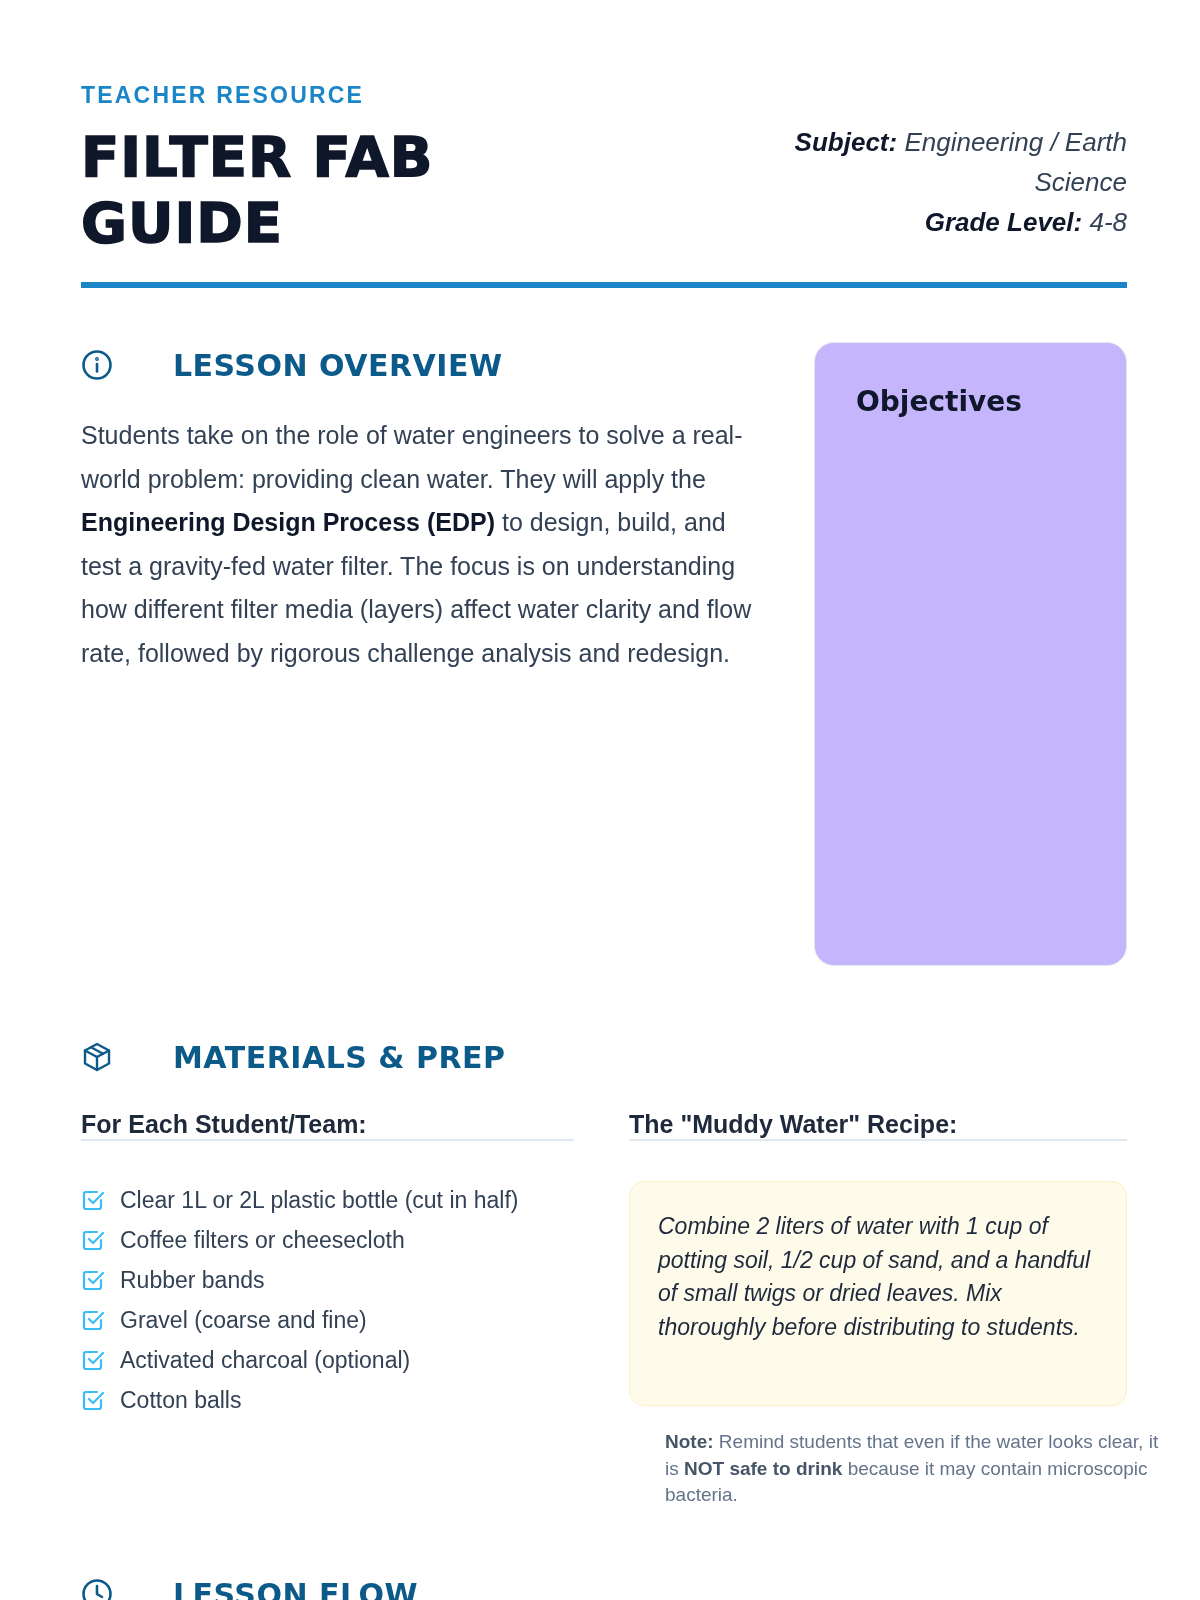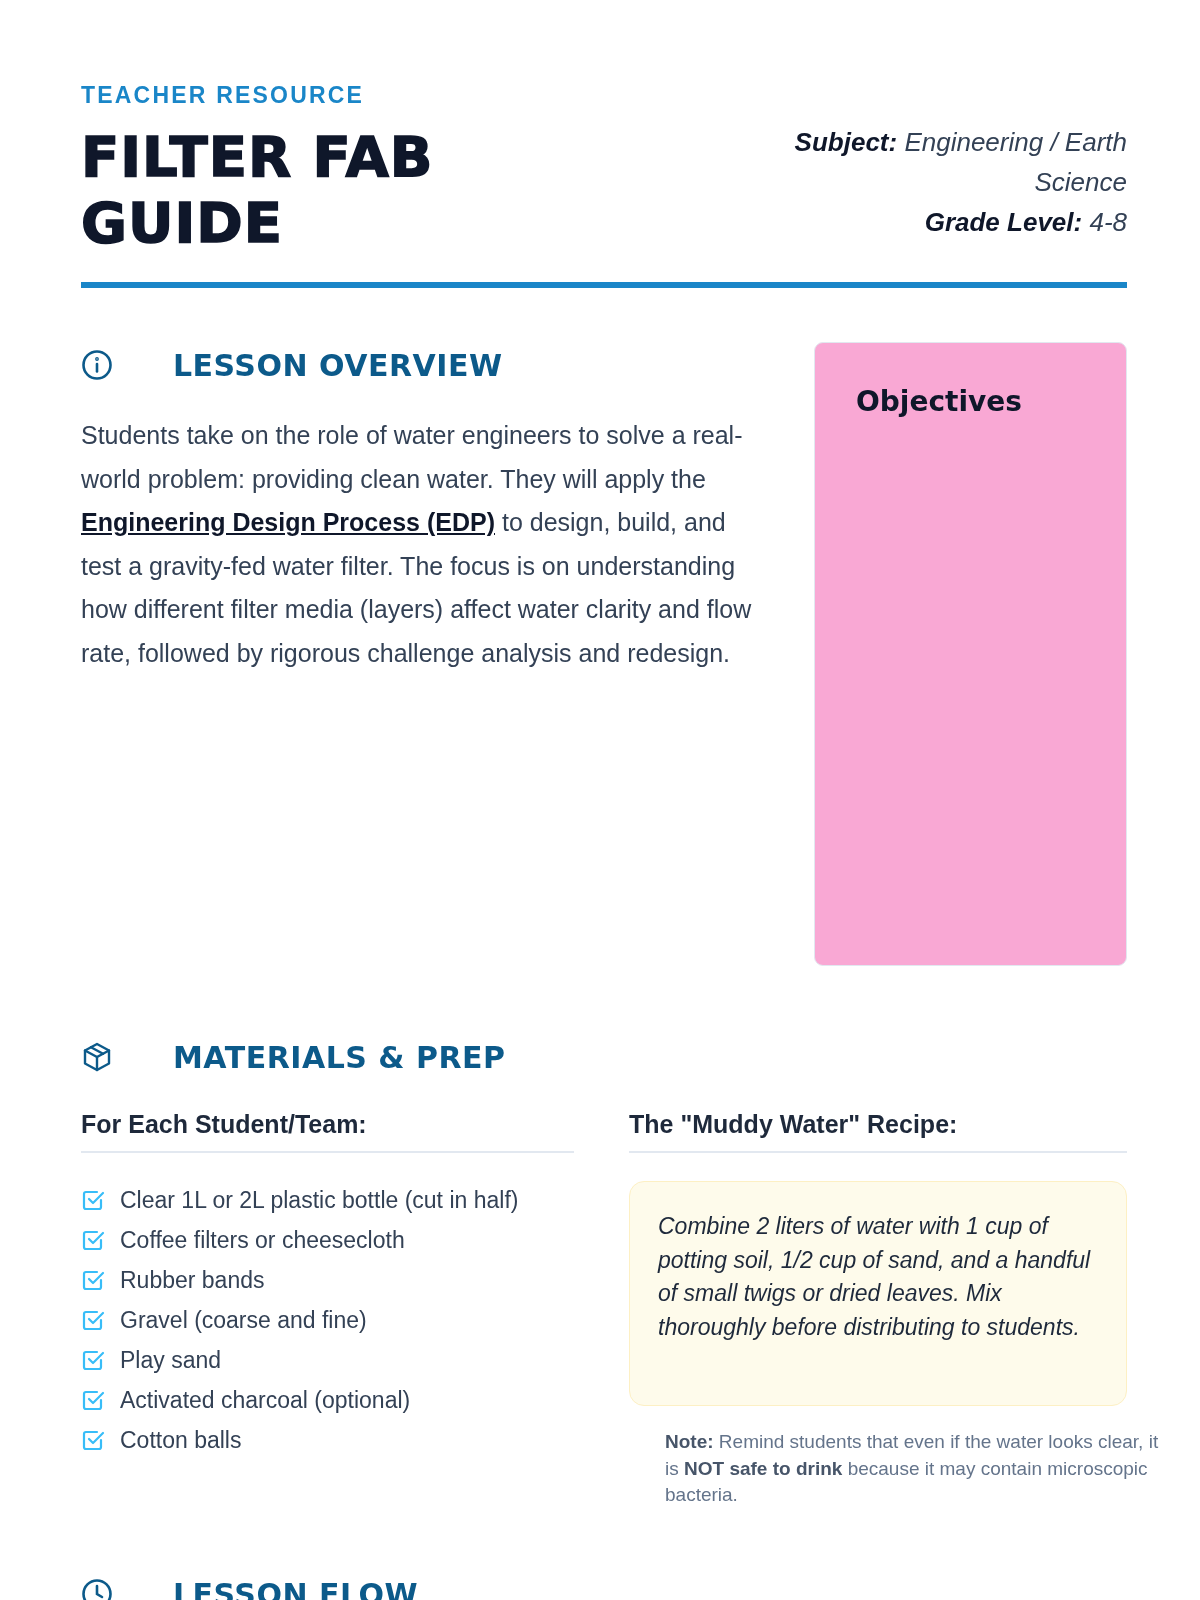--- a/index.html
+++ b/index.html
@@ -17,30 +17,30 @@
   .meta b { color: #0f172a; }
   .header-rule { position: absolute; left: 0; top: 200px; width: 1046px; height: 6px; background: #1a86c8; }
 
   
   .section-head { position: absolute; left: 0; display: flex; align-items: center; height: 44px; gap: 46px; }
   .section-head .icon { width: 32px; height: 32px; margin-right: 14px; display: inline-flex; }
   .section-head .label { font-family: "DejaVu Sans", sans-serif; font-weight: bold; font-size: 30px; color: #0c5a8a; letter-spacing: 0.5px; }
 
   
   .overview-text { position: absolute; left: 0; top: 414px; width: 690px; font-size: 25px; line-height: 43.5px; color: #334155; }
-  .overview-text b { color: #0f172a; text-decoration: underline; }
+  .overview-text b { color: #0f172a; }
 
-  .objectives { position: absolute; left: 733px; top: 342px; width: 313px; height: 624px; background: #f9a8d4; border: 1.5px solid #e2e8f0; border-radius: 9px; padding: 42px 30px 0 41px; }
+  .objectives { position: absolute; left: 733px; top: 342px; width: 313px; height: 624px; background: #c4b5fd; border: 1.5px solid #e2e8f0; border-radius: 20px; padding: 42px 30px 0 41px; }
   .objectives h3 { font-family: "DejaVu Sans", sans-serif; font-weight: bold; font-size: 28px; color: #0f172a; margin-bottom: 26px; }
   .objectives ul { list-style: none; }
   .objectives li { position: relative; padding-left: 26px; font-size: 23px; line-height: 33.5px; color: #475569; margin-bottom: 13px; }
   .objectives li::before { content: ""; position: absolute; left: 1px; top: 14px; width: 7px; height: 7px; border-radius: 50%; background: #334155; }
 
   
-  .col-head { position: absolute; font-size: 25px; font-weight: bold; color: #1e293b; padding-bottom: 12px; border-bottom: 2px solid #e2e8f0; }
+  .col-head { position: absolute; font-size: 25px; font-weight: bold; color: #1e293b; border-bottom: 2px solid #e2e8f0; }
   .mat-list { position: absolute; left: 0; top: 1180px; width: 500px; list-style: none; }
   .mat-list li { display: flex; align-items: center; height: 40px; font-size: 23px; color: #334155; }
   .mat-list li .check { width: 24px; height: 24px; margin-right: 15px; flex-shrink: 0; }
 
   .recipe { position: absolute; left: 548px; top: 1181px; width: 498px; height: 225px; background: #fefbeb; border: 1.5px solid #fdf0c4; border-radius: 15px; padding: 28px 28px; font-style: italic; font-size: 23px; line-height: 33.5px; color: #1e293b; }
   .note { position: absolute; left: 548px; top: 1429px; width: 498px; font-size: 19px; line-height: 26.5px; color: #64748b; margin-left: 36px; }
   .note b { color: #475569; }
 </style>
 </head>
 <body>
@@ -119,27 +119,20 @@
           <path d="M20 12v7a2 2 0 0 1-2 2H5a2 2 0 0 1-2-2V6a2 2 0 0 1 2-2h11"></path>
           <path d="M8 11l4 4L22 5"></path>
         </svg>
         <span>Gravel (coarse and fine)</span>
       </li>
     <li>
         <svg class="check" viewBox="0 0 24 24" fill="none" stroke="#38bdf8" stroke-width="2.2" stroke-linecap="round" stroke-linejoin="round">
           <path d="M20 12v7a2 2 0 0 1-2 2H5a2 2 0 0 1-2-2V6a2 2 0 0 1 2-2h11"></path>
           <path d="M8 11l4 4L22 5"></path>
         </svg>
-        <span>Play sand</span>
-      </li>
-    <li>
-        <svg class="check" viewBox="0 0 24 24" fill="none" stroke="#38bdf8" stroke-width="2.2" stroke-linecap="round" stroke-linejoin="round">
-          <path d="M20 12v7a2 2 0 0 1-2 2H5a2 2 0 0 1-2-2V6a2 2 0 0 1 2-2h11"></path>
-          <path d="M8 11l4 4L22 5"></path>
-        </svg>
         <span>Activated charcoal (optional)</span>
       </li>
     <li>
         <svg class="check" viewBox="0 0 24 24" fill="none" stroke="#38bdf8" stroke-width="2.2" stroke-linecap="round" stroke-linejoin="round">
           <path d="M20 12v7a2 2 0 0 1-2 2H5a2 2 0 0 1-2-2V6a2 2 0 0 1 2-2h11"></path>
           <path d="M8 11l4 4L22 5"></path>
         </svg>
         <span>Cotton balls</span>
       </li>
   </ul>

